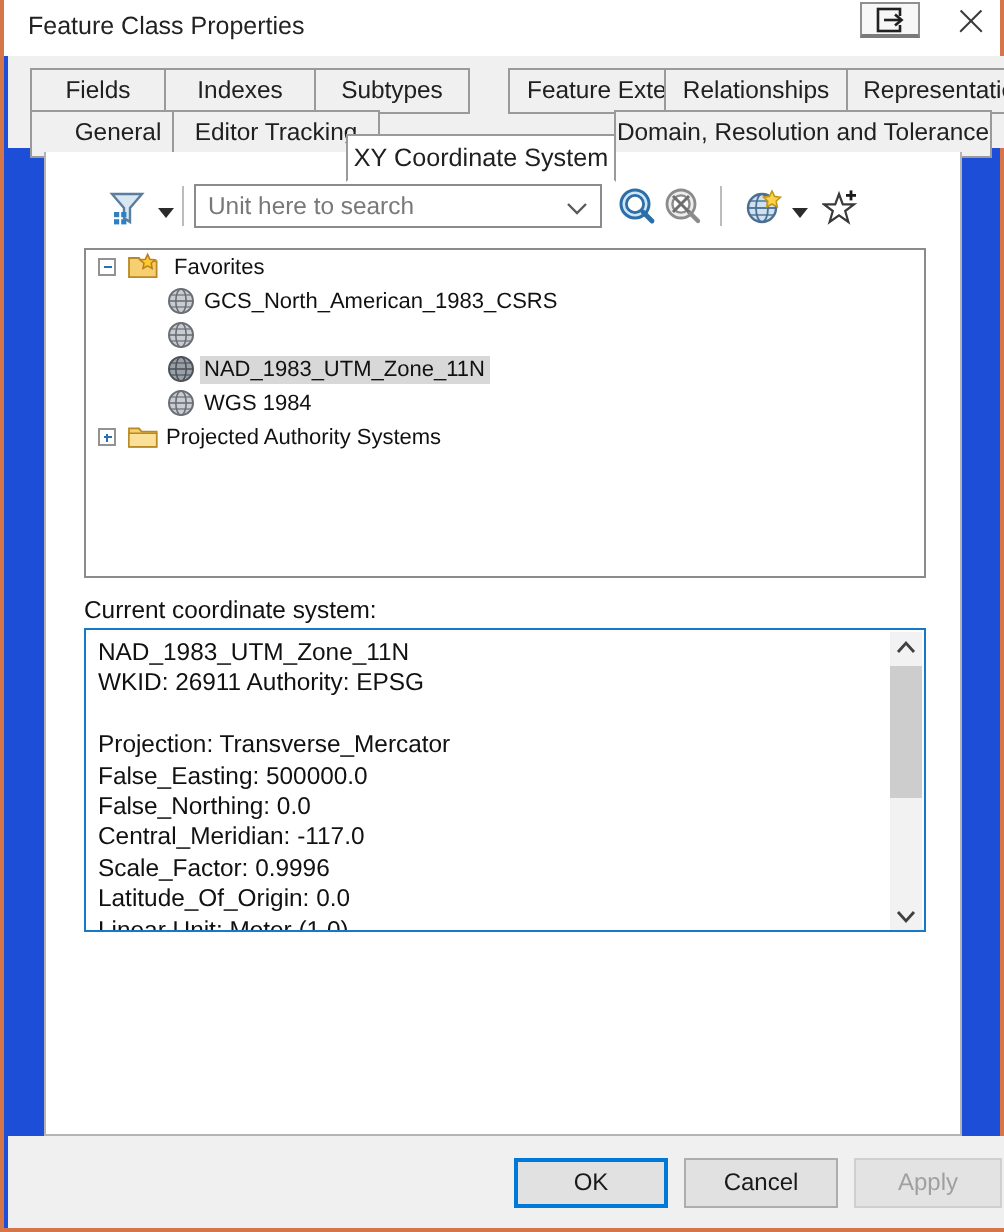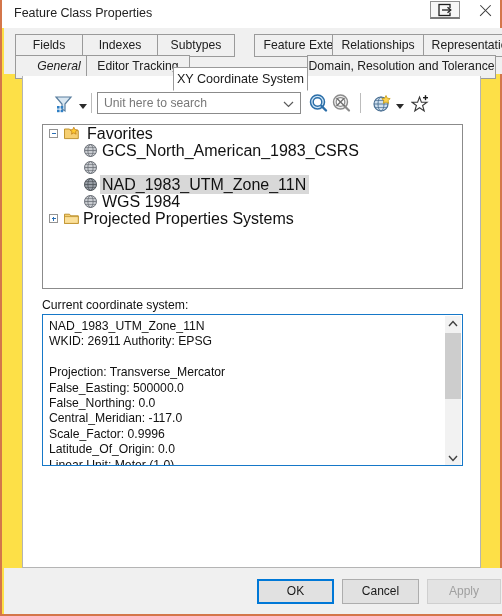--- a/index.html
+++ b/index.html
@@ -21,21 +21,21 @@
   .window {
     position: absolute;
     left: 0; top: 0;
     width: 502px;
     height: 616px;
     box-sizing: border-box;
     border-left: 2px solid #d4764a;
     border-right: 2px solid #d4764a;
     border-bottom: 2px solid #d4764a;
     border-top: none;
-    background: #fde047;
+    background: #1d4ed8;
   }
 
   
   .titlebar {
     position: absolute;
     left: 0; top: 0;
     width: 498px;
     height: 28px;
     background: #ffffff;
   }
@@ -188,21 +188,21 @@
     overflow: hidden;
   }
   .tree-row {
     position: relative;
     height: 17px;
     line-height: 17px;
     white-space: nowrap;
     cursor: default;
   }
   .tree-row .lbl {
-    font-size: 16px;
+    font-size: 11px;
     color: #111111;
     padding: 1px 3px 1px 2px;
   }
   .tree-row.selected .lbl {
     background: #d8d8d8;
   }
   .expander {
     position: absolute;
     top: 4px;
     width: 9px; height: 9px;
@@ -338,21 +338,21 @@
 
   <div class="tabstrip">
 
     <div class="tab tab-row1" style="left:11px;width:68px;">Fields</div>
     <div class="tab tab-row1" style="left:78px;width:76px;">Indexes</div>
     <div class="tab tab-row1" style="left:153px;width:78px;">Subtypes</div>
     <div class="tab tab-row1" style="left:230px;width:99px;margin-left:20px;">Feature Extent</div>
     <div class="tab tab-row1" style="left:328px;width:92px;">Relationships</div>
     <div class="tab tab-row1" style="left:419px;width:106px;">Representations</div>
 
-    <div class="tab tab-row2" style="left:11px;width:88px;font-style:italic;">General</div>
+    <div class="tab tab-row2" style="left:11px;width:88px;">General</div>
     <div class="tab tab-row2" style="left:82px;width:104px;">Editor Tracking</div>
     <div class="tab tab-row2 active" style="left:169px;width:135px;margin-top:12px;">XY Coordinate System</div>
     <div class="tab tab-row2" style="left:303px;width:189px;">Domain, Resolution and Tolerance</div>
   </div>
 
   <div class="content">
 
     <div class="toolbar">
 
       <div class="filter-btn">
@@ -498,21 +498,21 @@
 
 
       <div class="tree-row">
         <span class="expander plus" style="left:6px;"></span>
         <span class="tree-icon" style="left:21px;">
           <svg width="15" height="15" viewBox="0 0 15 15">
             <path d="M0.5,3.2 L5.5,3.2 L6.8,4.8 L14.3,4.8 L14.3,12.4 L0.5,12.4 Z" fill="#f6cf71" stroke="#b98a23" stroke-width="0.9"></path>
             <path d="M0.5,5.6 L14.3,5.6 L14.3,12.4 L0.5,12.4 Z" fill="#fbe09a" stroke="#b98a23" stroke-width="0.7"></path>
           </svg>
         </span>
-        <span class="lbl" style="margin-left:38px;">Projected Properties Systems</span>
+        <span class="lbl" style="margin-left:38px;">Projected Authority Systems</span>
       </div>
     </div>
 
     <div class="ccs-label">Current coordinate system:</div>
 
     <div class="ccs-box">
       <div class="ccs-text">NAD_1983_UTM_Zone_11N
 WKID: 26911 Authority: EPSG
 
 Projection: Transverse_Mercator

